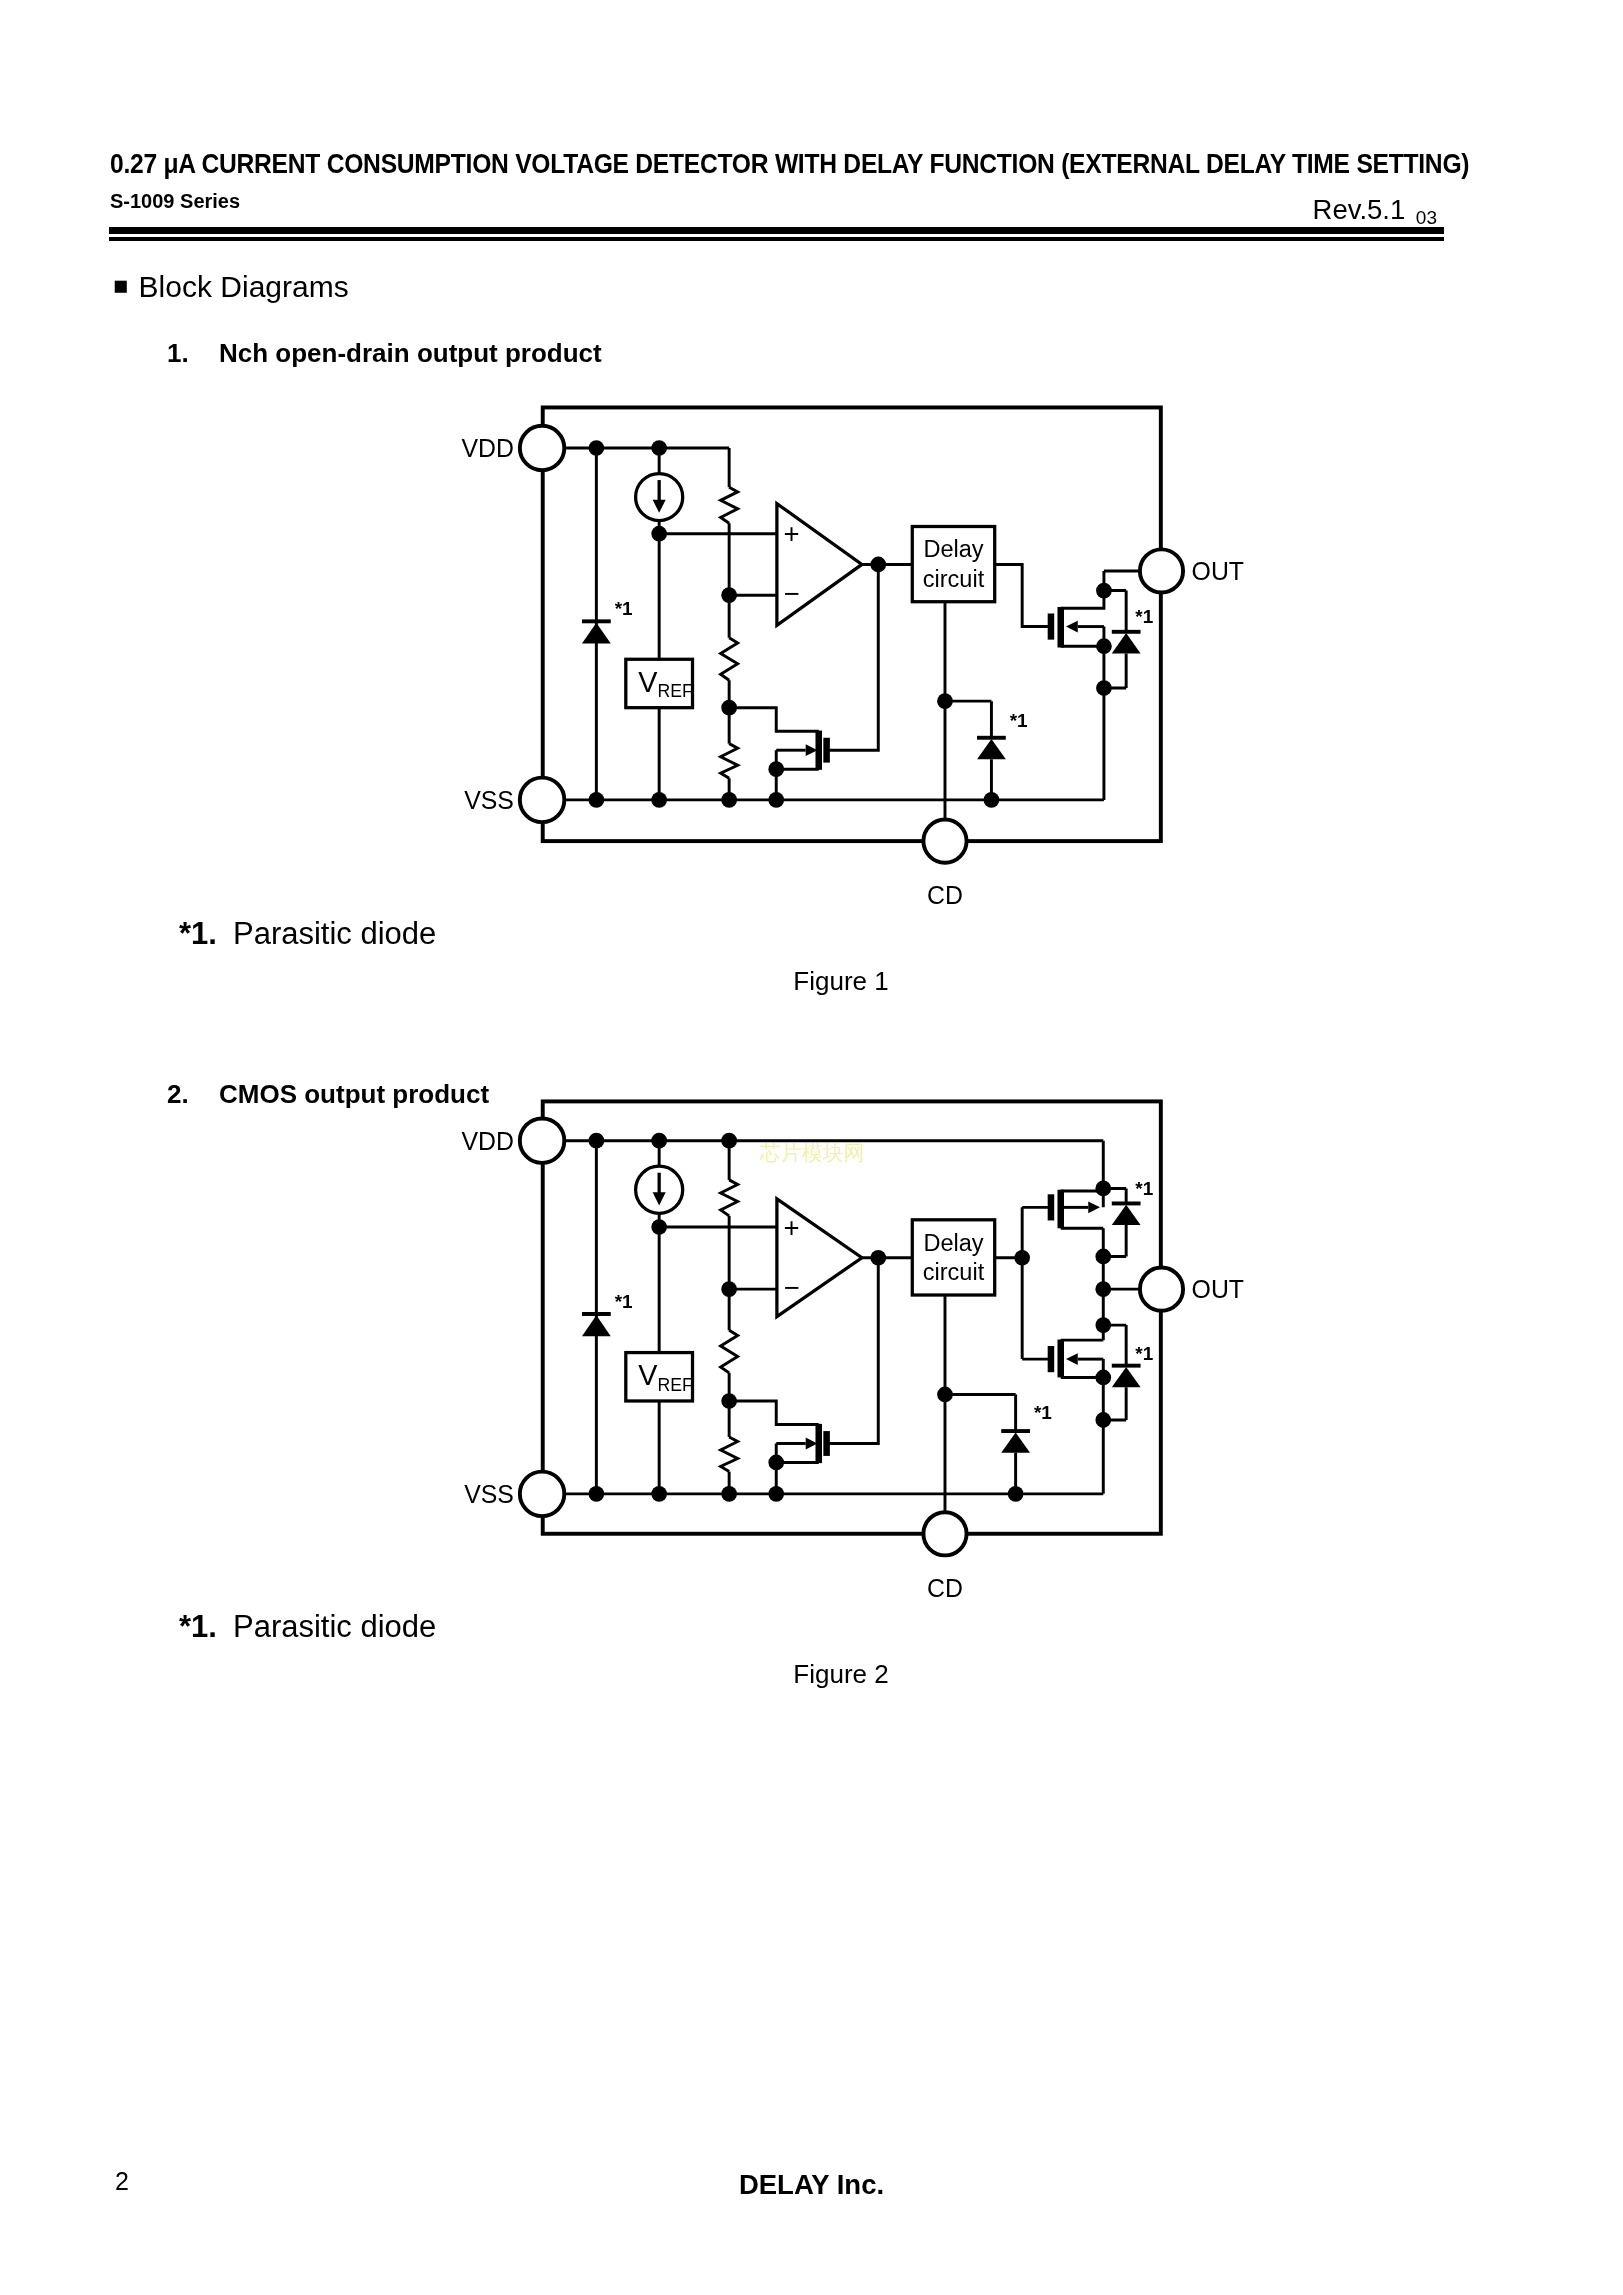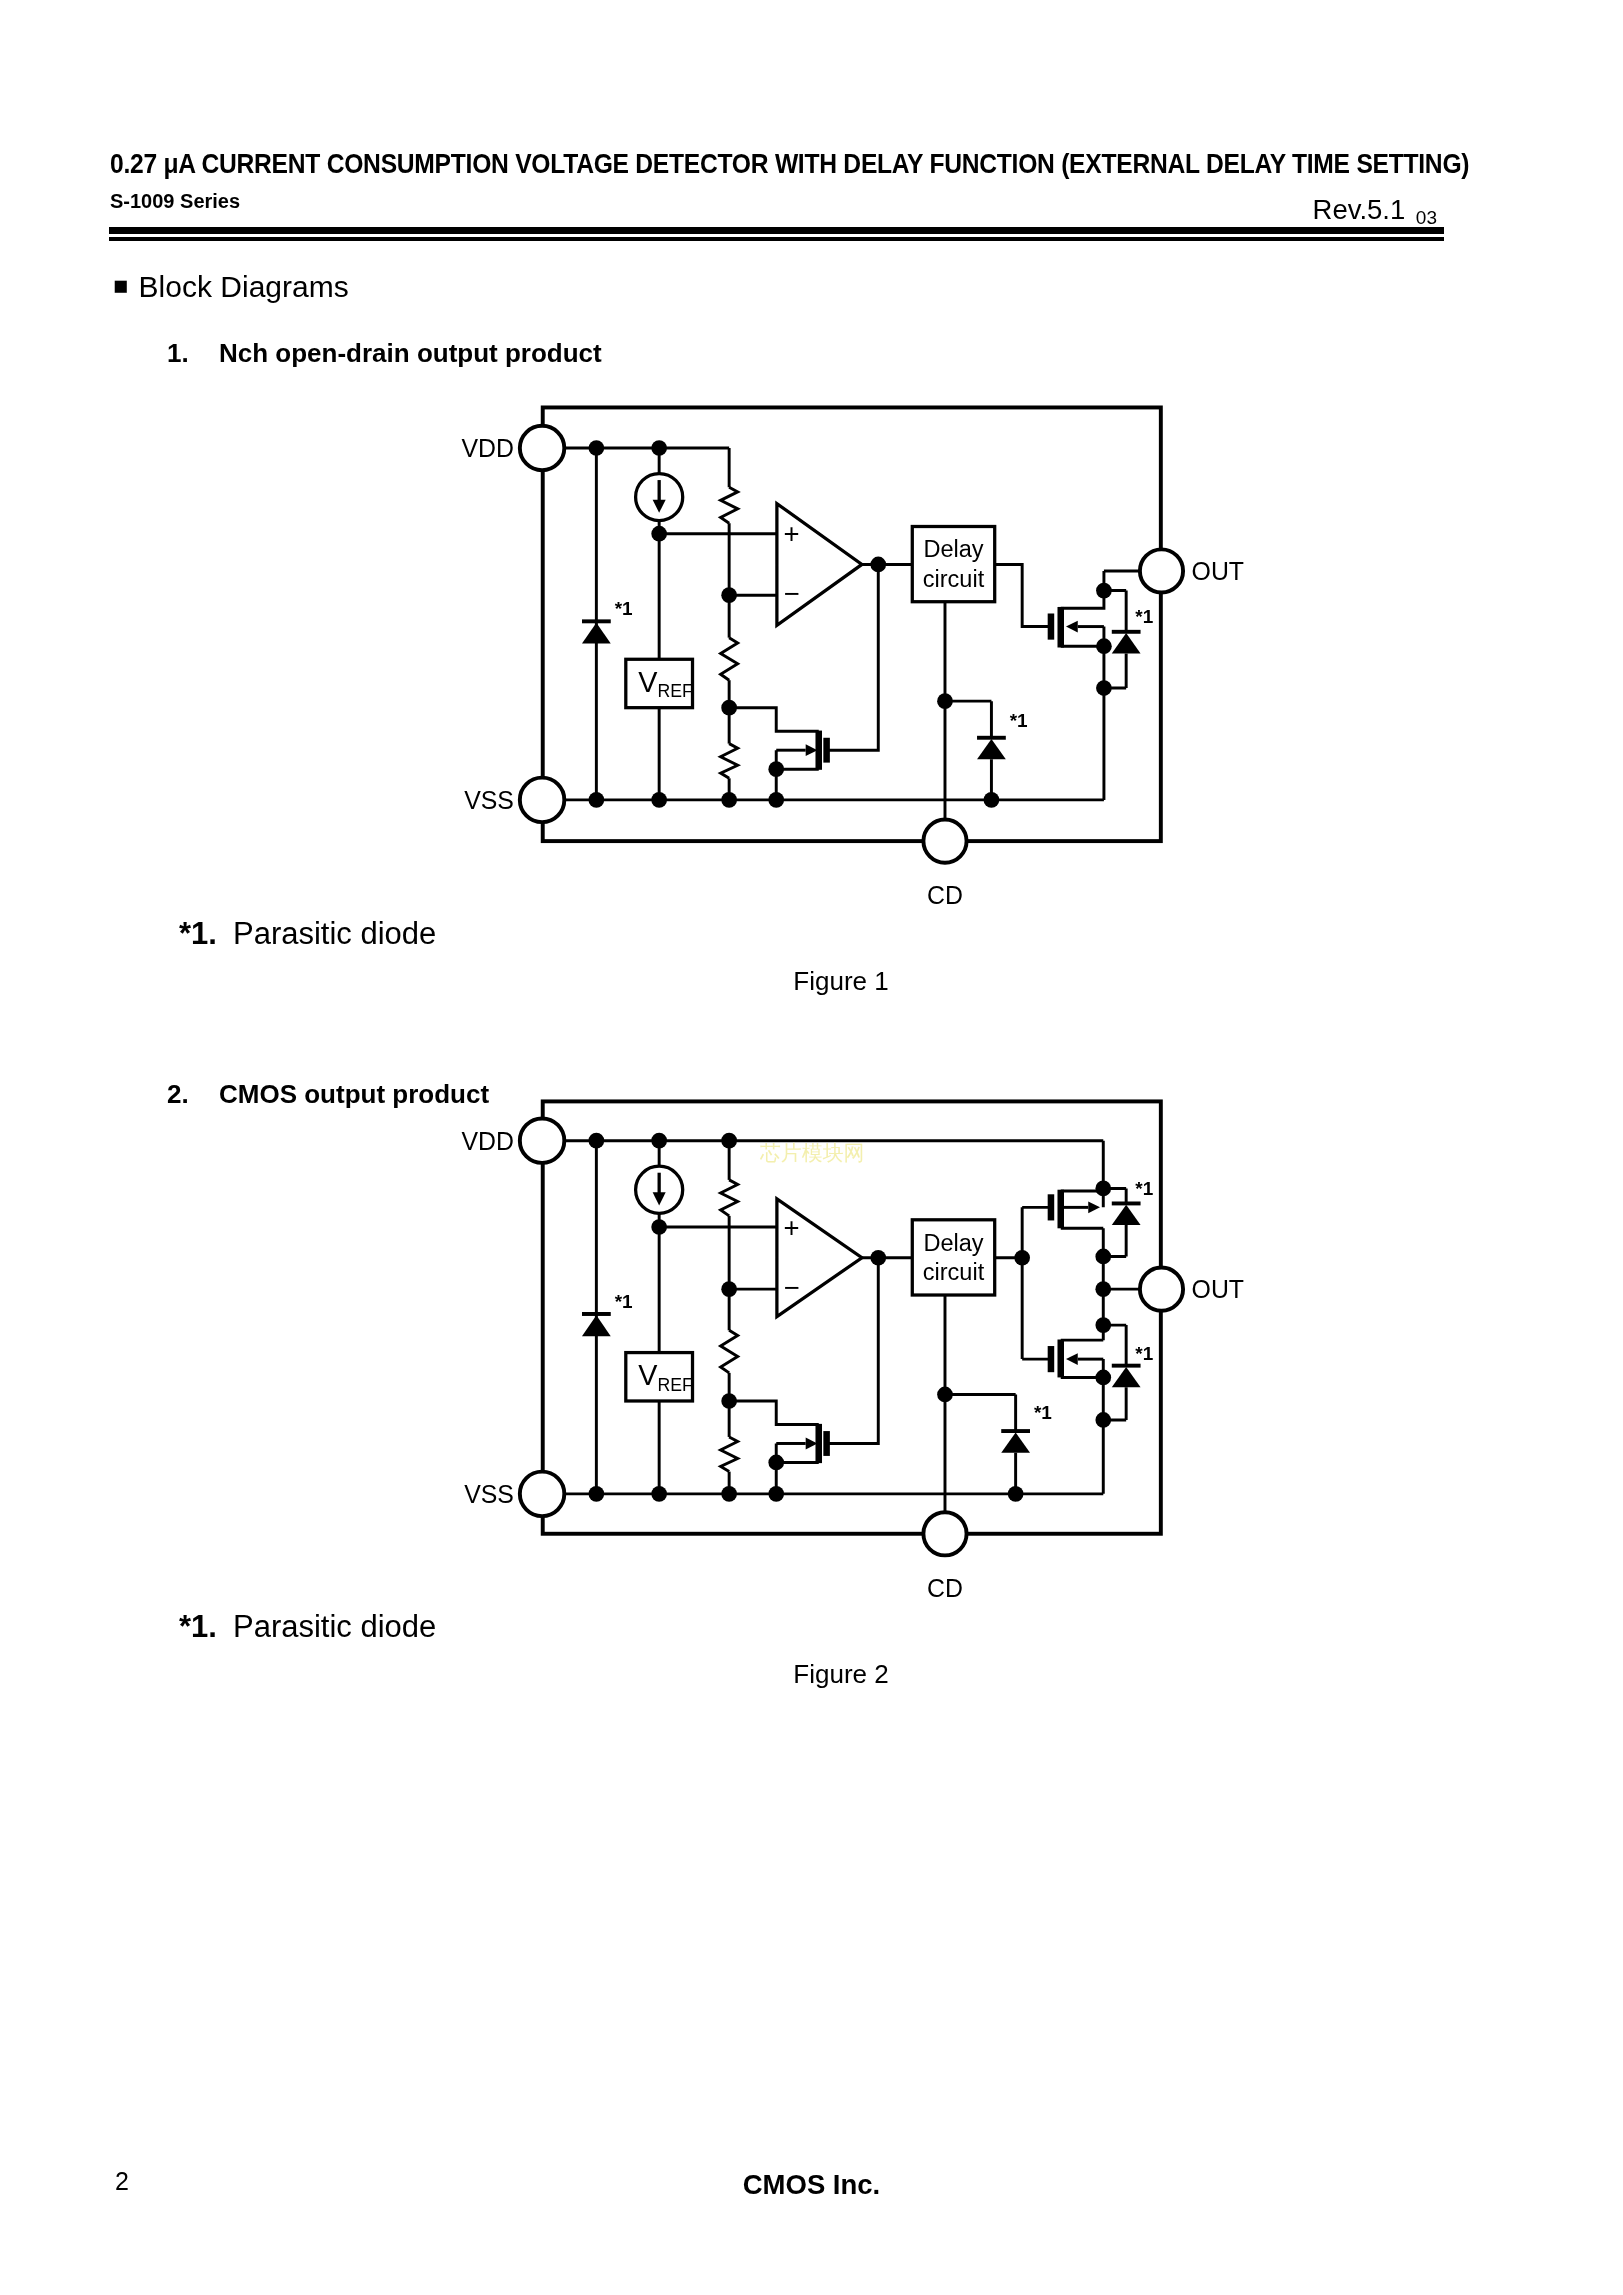--- a/index.html
+++ b/index.html
@@ -272,14 +272,14 @@
     <text x="1198" y="1890" font-size="42">+</text>
     <text x="1198" y="1982" font-size="42">−</text>
     <text x="940" y="1999" font-size="29" font-weight="bold">*1</text>
     <text x="1581" y="2168" font-size="29" font-weight="bold">*1</text>
     <text x="1736" y="1826" font-size="29" font-weight="bold">*1</text>
     <text x="1736" y="2079" font-size="29" font-weight="bold">*1</text>
   </g>
 </svg>
 
 <div class="abs footer-page">2</div>
-<div class="abs footer-company">CMOS Inc.</div>
+<div class="abs footer-company">DELAY Inc.</div>
 
 
 </body></html>

